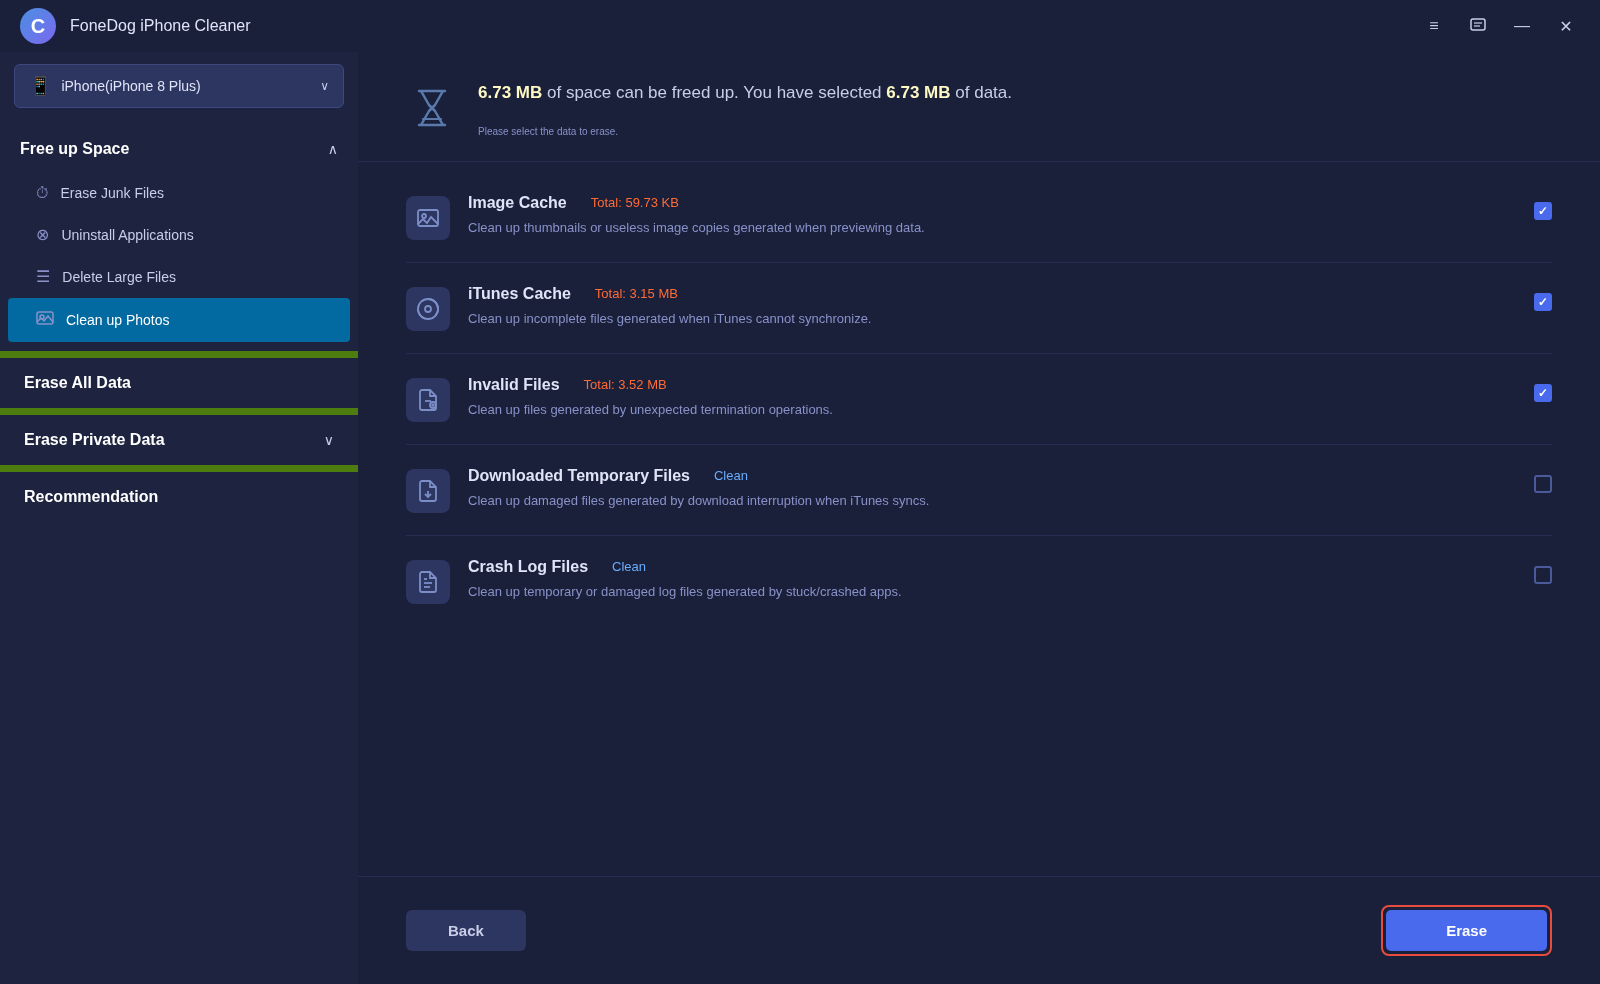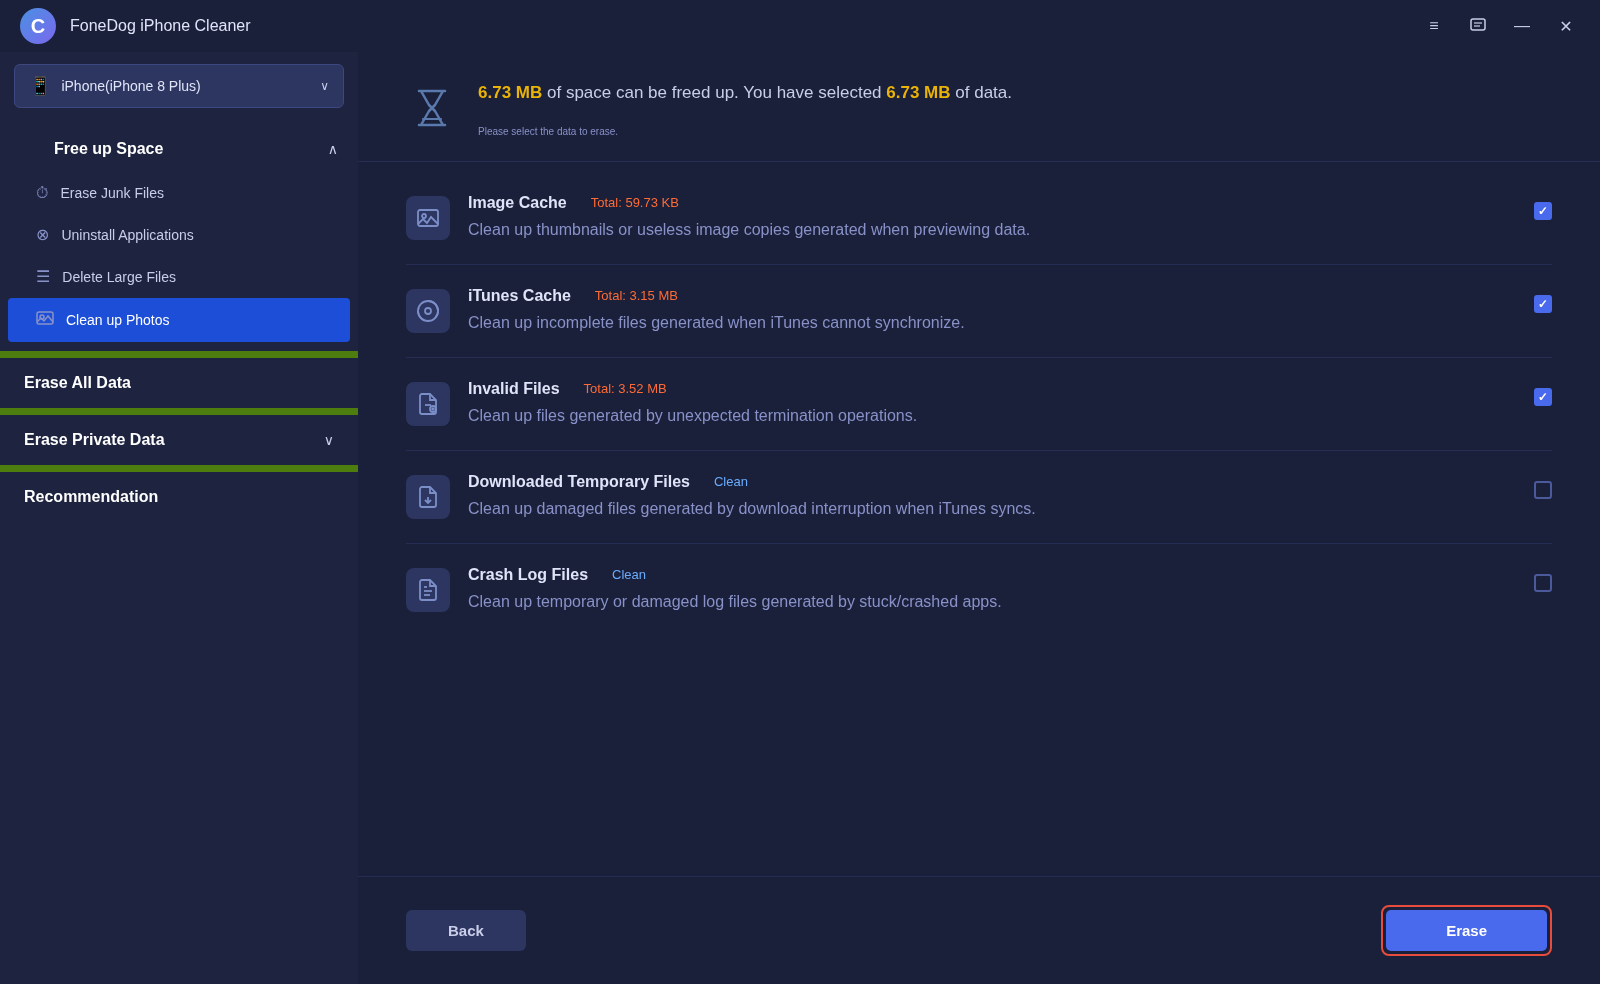--- a/index.html
+++ b/index.html
@@ -108,21 +108,20 @@
     
     .sidebar-section {
       padding: 0;
     }
     .sidebar-section-header {
       display: flex;
       align-items: center;
       justify-content: space-between;
       padding: 14px 20px 10px 20px;
       cursor: pointer;
-      margin-left: 34px;
     }
     .sidebar-section-title {
       color: #ffffff;
       font-size: 16px;
       font-weight: 700;
     }
     .sidebar-section-toggle { color: #c8cde8; font-size: 14px; }
 
     .sidebar-items {
       padding: 4px 0 8px 0;
@@ -132,21 +131,21 @@
       align-items: center;
       gap: 12px;
       padding: 11px 20px 11px 28px;
       cursor: pointer;
       font-size: 14px;
       color: #c8cde8;
       border-radius: 4px;
       margin: 1px 8px;
     }
     .sidebar-item.active {
-      background: #1d4ed8;
+      background: #0369a1;
       color: #ffffff;
     }
     .sidebar-item-icon { font-size: 16px; color: #8892c8; }
 
     .sidebar-section-standalone {
       padding: 16px 24px;
       cursor: pointer;
       border-top: 7px solid #4d7c0f;
     }
 
@@ -177,21 +176,21 @@
       font-size: 38px;
       flex-shrink: 0;
     }
     .info-text {}
     .info-text-main {
       font-size: 17px;
       color: #c8cde8;
       font-weight: 500;
       line-height: 1.5;
     }
-    .highlight-orange { color: #eab308; font-weight: 700; }
+    .highlight-orange { color: #fef9c3; font-weight: 700; }
     .info-subtext {
       font-size: 10px;
       color: #8892c8;
       margin-top: 20px;
     }
 
     
     .items-list {
       flex: 1;
       padding: 10px 48px;
@@ -240,21 +239,21 @@
       font-size: 13px;
       font-weight: 500;
     }
     .file-item-clean-badge {
       color: #6aadff;
       font-size: 13px;
       font-weight: 500;
     }
     .file-item-desc {
       color: #8892c8;
-      font-size: 16px;
+      font-size: 13px;
       line-height: 1.5;
     }
 
     .file-item-checkbox {
       display: flex;
       align-items: center;
       justify-content: center;
       margin-top: 8px;
       flex-shrink: 0;
     }

